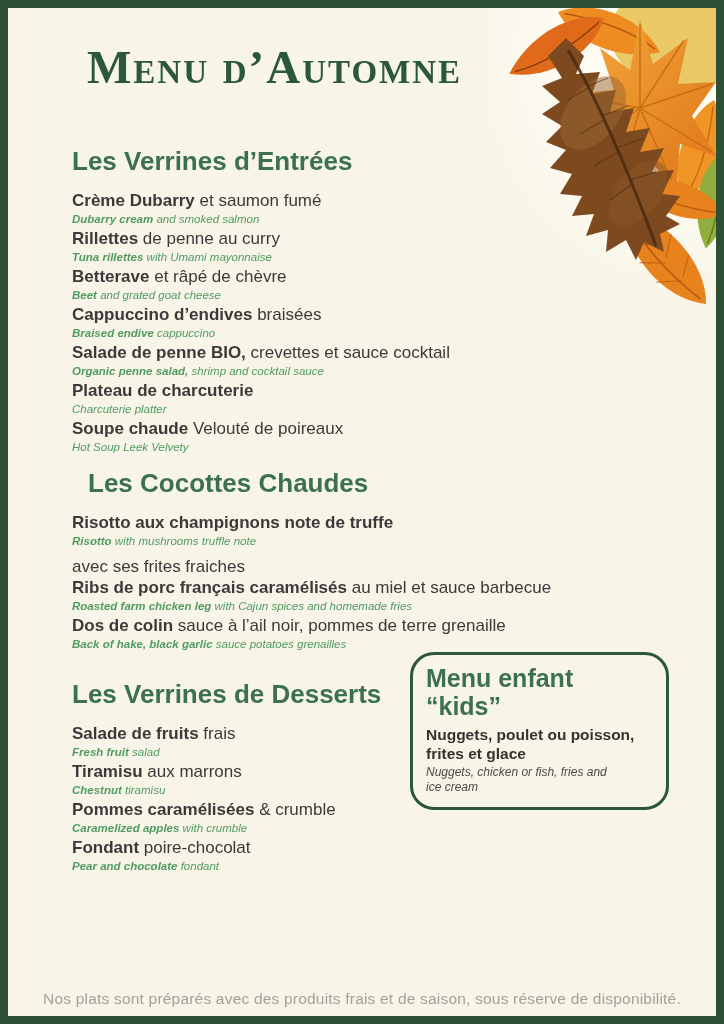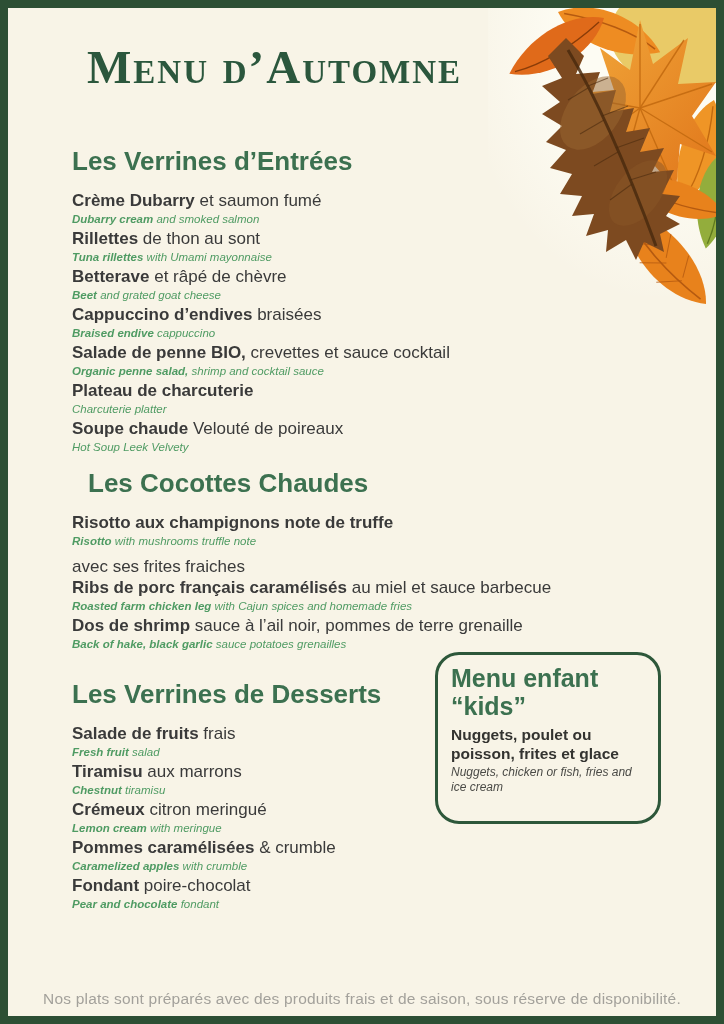--- a/index.html
+++ b/index.html
@@ -20,22 +20,22 @@
   .sec2 .section-heading{margin-top:14px;margin-left:16px;}
   .sec3 .section-heading{margin-top:28px;}
   .item{margin-bottom:2px;}
   .main{margin:0;font-size:17px;line-height:21px;color:#3a3a3a;}
   .fb{font-weight:700;}
   .fi{}
   .line2{margin-top:8px;}
   .trans{margin:1px 0 0;font-size:11.5px;line-height:14px;color:#4f9b63;font-style:italic;}
   .tb{font-weight:700;}
   .kids{
-    position:absolute;left:435px;top:652px;width:226px;box-sizing:border-box;z-index:3;
-    border:3.5px solid #2d573a;border-radius:24px;padding:10px 13px 26px;
+    position:absolute;left:410px;top:652px;width:259px;box-sizing:border-box;z-index:3;
+    border:3.5px solid #2d573a;border-radius:24px;padding:10px 13px 12px;
   }
   .kids-title{margin:0;font-size:25px;line-height:1.1;font-weight:700;color:#3c7150;}
   .kids-fr{margin:6px 0 0;font-size:15.5px;font-weight:700;line-height:1.2;color:#333330;}
   .kids-en{margin:2px 0 0;font-size:12px;font-style:italic;line-height:1.25;color:#4a4a46;max-width:195px;}
   .footer{
     position:absolute;left:0;top:974px;width:100%;text-align:center;z-index:3;
     font-size:15.5px;color:#a3a19b;letter-spacing:.2px;
   }
 </style>
 </head>
@@ -132,21 +132,21 @@
 
     <section class="menu-section sec1">
       <h2 class="section-heading">Les Verrines d’Entrées</h2>
 
       <div class="item">
         <p class="main"><span class="fb">Crème Dubarry</span><span></span><span class="fi"> et saumon fumé</span></p>
         <p class="trans"><span class="tb">Dubarry cream</span><span> and smoked salmon</span></p>
       </div>
 
       <div class="item">
-        <p class="main"><span class="fb">Rillettes</span><span></span><span class="fi"> de thon au sont</span></p>
+        <p class="main"><span class="fb">Rillettes</span><span></span><span class="fi"> de penne au curry</span></p>
         <p class="trans"><span class="tb">Tuna rillettes</span><span> with Umami mayonnaise</span></p>
       </div>
 
       <div class="item">
         <p class="main"><span class="fb">Betterave</span><span> et râpé de chèvre</span><span class="fi"></span></p>
         <p class="trans"><span class="tb">Beet</span><span> and grated goat cheese</span></p>
       </div>
 
       <div class="item">
         <p class="main"><span class="fb">Cappuccino d’endives</span><span></span><span class="fi"> braisées</span></p>
@@ -177,42 +177,38 @@
         <p class="trans"><span class="tb">Risotto</span><span> with mushrooms truffle note</span></p>
       </div>
 
       <div class="item">
         <p class="main fi line2">avec ses frites fraiches</p>
         <p class="main"><span class="fb">Ribs de porc français caramélisés</span><span> au miel </span><span class="fi">et sauce barbecue</span></p>
         <p class="trans"><span class="tb">Roasted farm chicken leg</span><span> with Cajun spices and homemade fries</span></p>
       </div>
 
       <div class="item">
-        <p class="main"><span class="fb">Dos de shrimp</span><span> sauce à l’ail noir, pommes de terre grenaille</span><span class="fi"></span></p>
+        <p class="main"><span class="fb">Dos de colin</span><span> sauce à l’ail noir, pommes de terre grenaille</span><span class="fi"></span></p>
         <p class="trans"><span class="tb">Back of hake, black garlic</span><span> sauce potatoes grenailles</span></p>
       </div>
     </section>
 
     <section class="menu-section sec3">
       <h2 class="section-heading">Les Verrines de Desserts</h2>
 
       <div class="item">
         <p class="main"><span class="fb">Salade de fruits</span><span></span><span class="fi"> frais</span></p>
         <p class="trans"><span class="tb">Fresh fruit</span><span> salad</span></p>
       </div>
 
       <div class="item">
         <p class="main"><span class="fb">Tiramisu</span><span></span><span class="fi"> aux marrons</span></p>
         <p class="trans"><span class="tb">Chestnut</span><span> tiramisu</span></p>
       </div>
 
-      <div class="item">
-        <p class="main"><span class="fb">Crémeux</span><span></span><span class="fi"> citron meringué</span></p>
-        <p class="trans"><span class="tb">Lemon cream</span><span> with meringue</span></p>
-      </div>
 
       <div class="item">
         <p class="main"><span class="fb">Pommes caramélisées</span><span></span><span class="fi"> &amp; crumble</span></p>
         <p class="trans"><span class="tb">Caramelized apples</span><span> with crumble</span></p>
       </div>
 
       <div class="item">
         <p class="main"><span class="fb">Fondant</span><span></span><span class="fi"> poire-chocolat</span></p>
         <p class="trans"><span class="tb">Pear and chocolate</span><span> fondant</span></p>
       </div>

